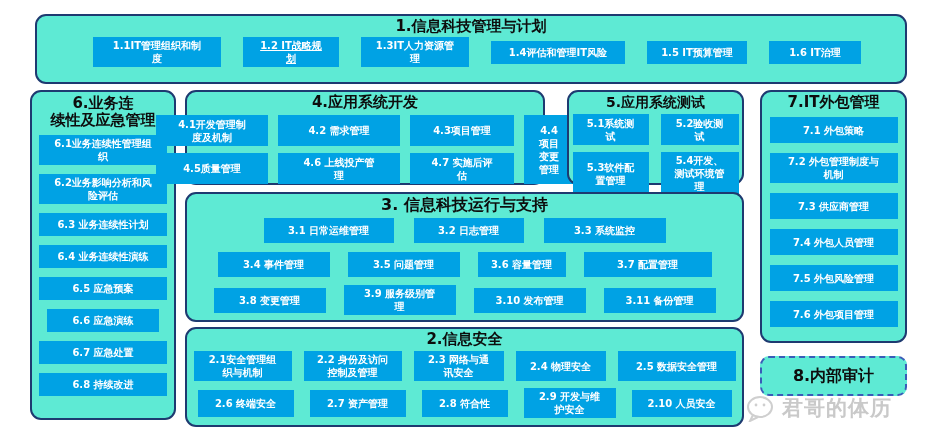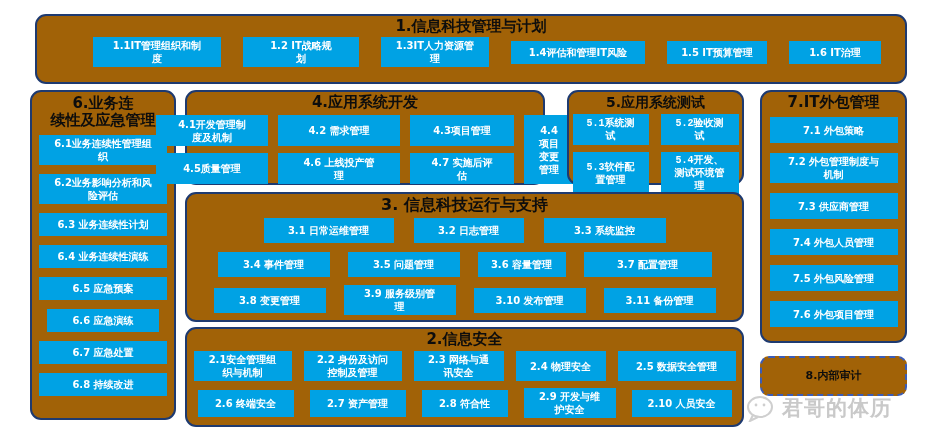--- a/index.html
+++ b/index.html
@@ -7,58 +7,58 @@
     --navy:#1e3a70;
     --dash:#3a5cb8;
   }
   html,body{margin:0;padding:0;background:#f5f5f5;}
   #stage{
     position:relative;width:937px;height:447px;background:#ffffff;
     font-family:"DejaVu Sans","Liberation Sans",sans-serif;
     overflow:hidden;
   }
   .panel{
-    position:absolute;background:#a16207;border:2.5px solid var(--navy);
+    position:absolute;background:#5eead4;border:2.5px solid var(--navy);
     border-radius:11px;box-sizing:border-box;
   }
   .panel.dashed{border:2.5px dashed var(--dash);border-radius:9px;display:flex;align-items:center;justify-content:center;}
   .ptitle{
     font-weight:bold;font-size:15px;color:#0d0d0d;text-align:center;
     line-height:1.15;margin-top:2px;
   }
   .ptitle.pre{white-space:pre-line;font-size:15px;}
   .item{
     background:var(--blue);color:#fff;font-weight:bold;font-size:10px;
     line-height:1.3;display:flex;align-items:center;justify-content:center;
     text-align:center;white-space:pre-line;padding:2px 3px;box-sizing:border-box;
     min-height:23px;
   }
   .row{display:flex;justify-content:center;align-items:center;}
   .stack{display:flex;flex-direction:column;align-items:center;}
   .grid4{display:grid;grid-template-columns:112px 122px 104px 50px;gap:7px 10px;justify-content:center;padding-top:4px;}
   .grid4 .item{min-height:31px;}
   .grid4 .tall{grid-column:4;grid-row:1/3;min-height:69px;}
   .grid5{display:grid;grid-template-columns:76px 78px;gap:7px 12px;justify-content:center;padding-top:4px;}
-  .grid5 .item{min-height:31px;font-family:Liberation Mono, monospace;}
+  .grid5 .item{min-height:31px;}
   .watermark{
     position:absolute;left:746px;top:394px;display:flex;align-items:center;gap:6px;
     color:#c9c9c9;font-weight:bold;font-size:21px;letter-spacing:1px;
   }
 </style>
 </head>
 <body>
 
 <div id="stage">
 
   <div class="panel" style="left:35px;top:14px;width:872px;height:70px;">
     <div class="ptitle">1.信息科技管理与计划</div>
     <div class="row" style="justify-content:flex-start;padding-left:56px;gap:22px;margin-top:2px;">
       <div class="item" style="width:128px;">1.1IT管理组织和制
 度</div>
-      <div class="item" style="width:116px;">1.2 IT战略规
+      <div class="item" style="width:96px;text-decoration:underline;">1.2 IT战略规
 划</div>
       <div class="item" style="width:108px;">1.3IT人力资源管
 理</div>
       <div class="item" style="width:134px;">1.4评估和管理IT风险</div>
       <div class="item" style="width:100px;">1.5 IT预算管理</div>
       <div class="item" style="width:92px;">1.6 IT治理</div>
     </div>
   </div>
 
   <div class="panel" style="left:30px;top:90px;width:146px;height:330px;">
@@ -163,21 +163,21 @@
       <div class="item" style="width:96px;min-height:27px;">2.6 终端安全</div>
       <div class="item" style="width:96px;min-height:27px;">2.7 资产管理</div>
       <div class="item" style="width:86px;min-height:27px;">2.8 符合性</div>
       <div class="item" style="width:92px;min-height:27px;">2.9 开发与维
 护安全</div>
       <div class="item" style="width:100px;min-height:27px;">2.10 人员安全</div>
     </div>
   </div>
 
   <div class="panel dashed" style="left:760px;top:356px;width:147px;height:40px;">
-    <div class="ptitle" style="margin:16px;font-size:11px;">8.内部审计</div>
+    <div class="ptitle" style="margin:16px;font-size:16px;">8.内部审计</div>
   </div>
 
   <div class="watermark">
     <span style="display:inline-flex;">
       <svg width="30" height="27" viewBox="0 0 30 27" fill="none" xmlns="http://www.w3.org/2000/svg">
         <ellipse cx="14" cy="12" rx="12" ry="10" stroke="#cfcfcf" stroke-width="2" fill="none"></ellipse>
         <path d="M7 20 L4 26 L12 22" stroke="#cfcfcf" stroke-width="2" fill="none"></path>
         <circle cx="10" cy="10" r="1.4" fill="#cfcfcf"></circle>
         <circle cx="18" cy="10" r="1.4" fill="#cfcfcf"></circle>
       </svg>

